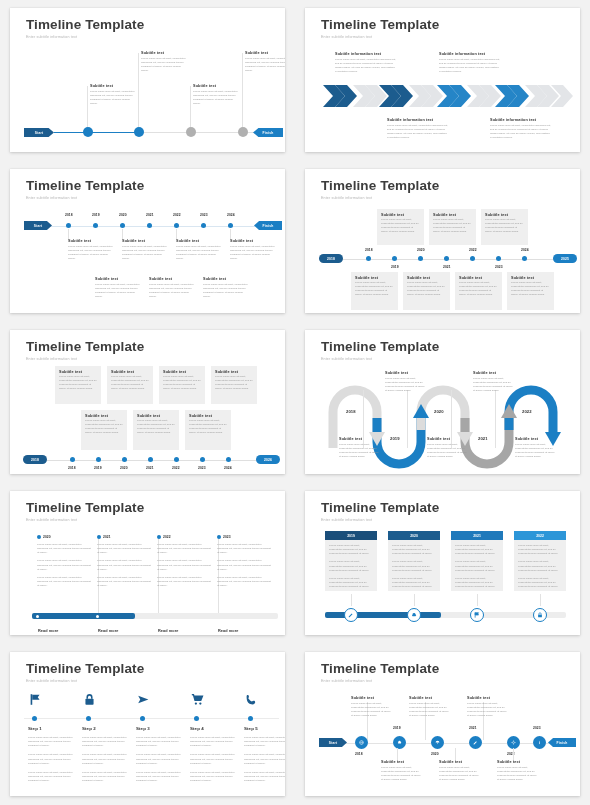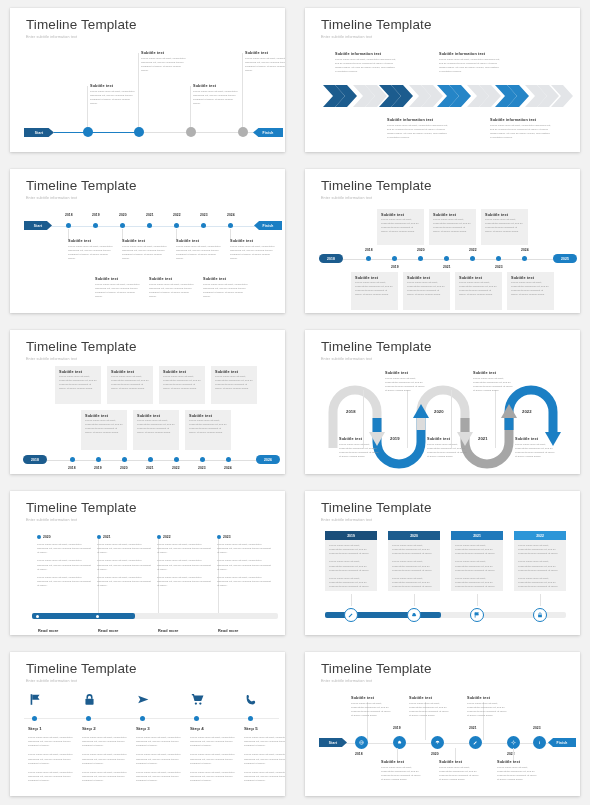--- a/index.html
+++ b/index.html
@@ -20,21 +20,21 @@
   .slide {
     position: relative;
     background: #ffffff;
     margin: 8px 10px 9px 10px;
     box-shadow: 0 1px 3px rgba(0,0,0,0.17), 0 0 0 0.5px rgba(0,0,0,0.04);
     overflow: hidden;
   }
   .hdr { position: absolute; left: 16px; top: 10px; }
   .hdr .t {
     font-size: 13.5px; color: #3d3d3d; letter-spacing: .1px;
-    font-weight: 400; line-height: 1.05; white-space: nowrap;
+    font-weight: 700; line-height: 1.05; white-space: nowrap;
   }
   .hdr .s {
     font-size: 3.6px; color: #b3b3b3; margin-top: 3px;
     letter-spacing: .15px; white-space: nowrap;
   }
   .blue  { background: #1b7fc4; }
   .dblue { background: #1c5c8e; }
   .gray  { background: #b0b0b0; }
 
   .body { position: absolute; inset: 0; }

